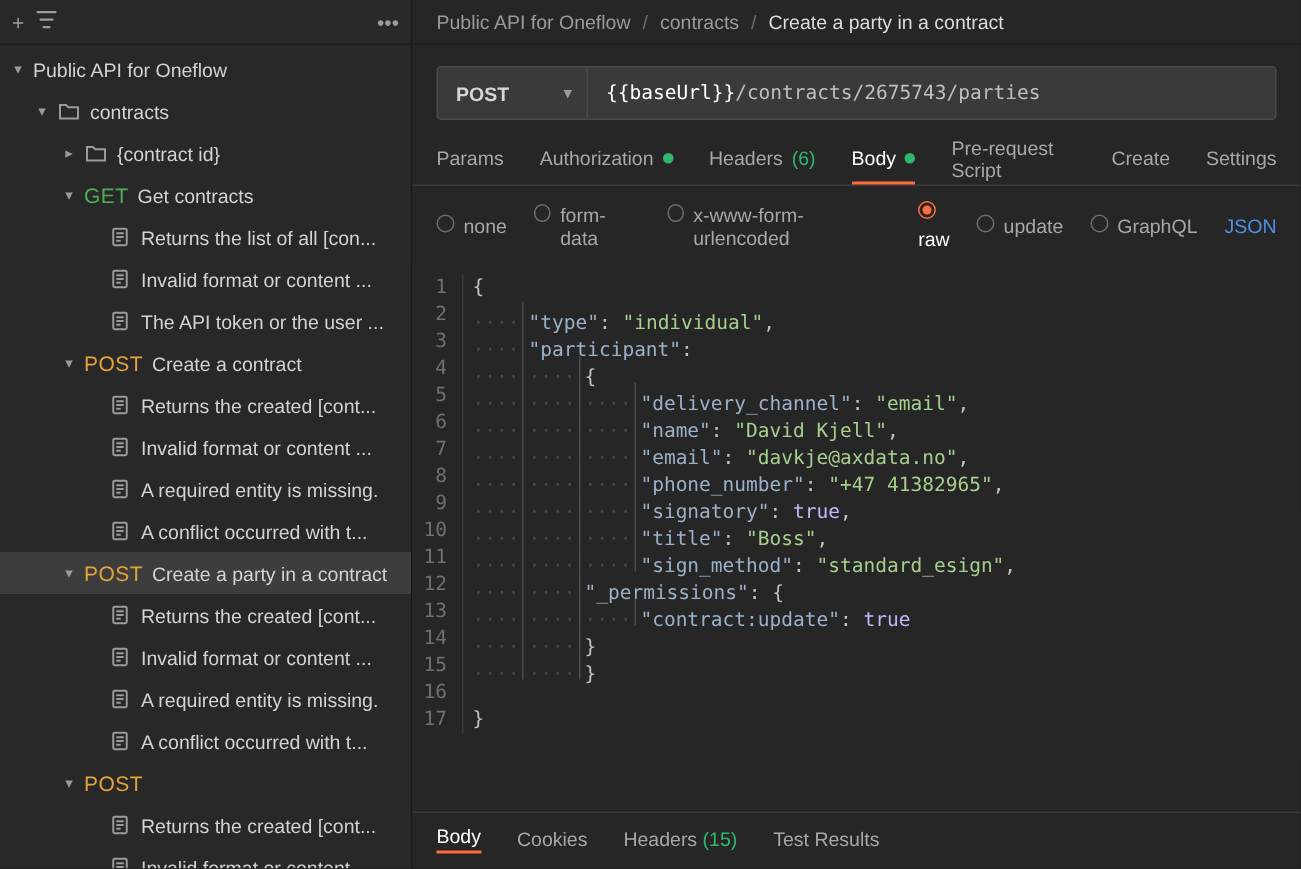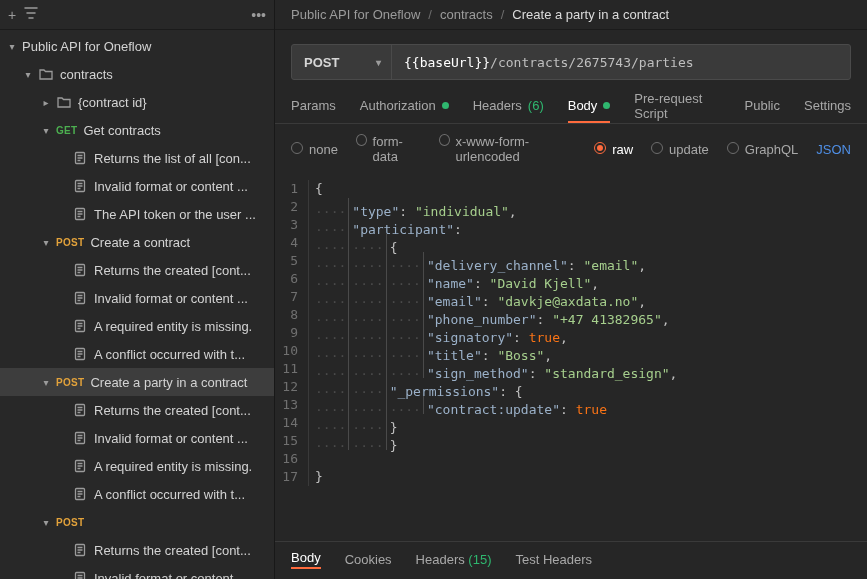--- a/index.html
+++ b/index.html
@@ -53,22 +53,22 @@
     margin-right: 4px;
   }
   .folder-ic, .doc-ic {
     width: 16px; height: 16px;
     margin-right: 6px;
     display: inline-flex; align-items: center; justify-content: center;
   }
   .folder-ic svg, .doc-ic svg { stroke: #9b9b9b; fill: none; stroke-width:1.3; }
   .label { overflow: hidden; text-overflow: ellipsis; white-space: nowrap; flex:1; }
   .method {
-    font-size: 10px;
-    font-weight: 700;
+    font-size: 14px;
+    font-weight: 400;
     margin-right: 6px;
     letter-spacing: .3px;
   }
   .method.get  { color: #4caf50; }
   .method.post { color: #e2a23b; }
   
   .ind0 { padding-left: 6px; }
   .ind1 { padding-left: 22px; }
   .ind2 { padding-left: 40px; }
   .ind3 { padding-left: 56px; }
@@ -127,21 +127,21 @@
   .radios{
     display:flex; gap:18px; align-items:center;
     padding:10px 16px;
   }
   .radio{ display:flex; align-items:flex-start; gap:6px; color:#a8a8a8; cursor:pointer;}
   .rcirc{
     width:12px;height:12px;border-radius:50%;
     border:1.5px solid #6d6d6d;
     display:inline-block; position:relative;
   }
-  .radio.active{ color:#fff;}
+  .radio.active{ color:#fff;flex-direction:column;}
   .radio.active .rcirc{ border-color:#ff6b3d;}
   .radio.active .rcirc:after{
     content:""; position:absolute; inset:2px; background:#ff6b3d; border-radius:50%;
   }
   .json-link{ color:#4f8fe6; margin-left:auto; cursor:pointer;}
   
   .editor{
     background:#262626;
     font-family:Menlo,Consolas,monospace;
     font-size:13px;
@@ -151,21 +151,21 @@
   }
   .eline{ display:flex; height:18px; line-height:18px;}
   .gut{
     width:34px; text-align:right; color:#707070; padding-right:10px;
     user-select:none; border-right:1px solid #3a3a3a; margin-right:6px;
   }
   .indent-dots{ color:#4a4a4a; }
   .guide{ border-left:1px solid #4a4a4a; margin:0 3px 0 2px; display:inline-block; height:100%;}
   .k{ color:#9bb1c9; }
   .s{ color:#a6cf8d; }
-  .b{ color:#f97316;text-align:center; }
+  .b{ color:#c4b5fd;text-align:center; }
   .p{ color:#c2c2c2; }
   
   .resptabs{
     border-top:1px solid #3a3a3a;
     display:flex; gap:24px;
     padding:8px 16px 10px;
     align-items:center;
   }
   .rtab{ color:#a8a8a8; cursor:pointer;}
   .rtab.active{ color:#fff; border-bottom:2px solid #ff6b3d; padding-bottom:2px;}
@@ -393,21 +393,21 @@
         <span class="cnt"> (6)</span>
       </div>
       <div class="reqtab active">
         <span>Body</span>
         <span class="dot"></span>
       </div>
       <div class="reqtab">
         <span>Pre-request Script</span>
       </div>
       <div class="reqtab">
-        <span>Public</span>
+        <span>Create</span>
       </div>
       <div class="reqtab">
         <span>Settings</span>
       </div>
     </div>
   <div class="radios" id="radios">
       <div class="radio">
         <span class="rcirc"></span>
         <span>none</span>
       </div>
@@ -500,15 +500,15 @@
       </div>
       <div class="eline">
         <span class="gut">17</span>
         <span><span class="p">}</span></span>
       </div>
     </div>
   <div class="resptabs" id="resptabs">
       <span class="rtab active"><span>Body</span></span>
       <span class="rtab"><span>Cookies</span></span>
       <span class="rtab"><span>Headers</span><span class="cnt"> (15)</span></span>
-      <span class="rtab"><span>Test Headers</span></span>
+      <span class="rtab"><span>Test Results</span></span>
     </div>
 </div>
 
 </body></html>

